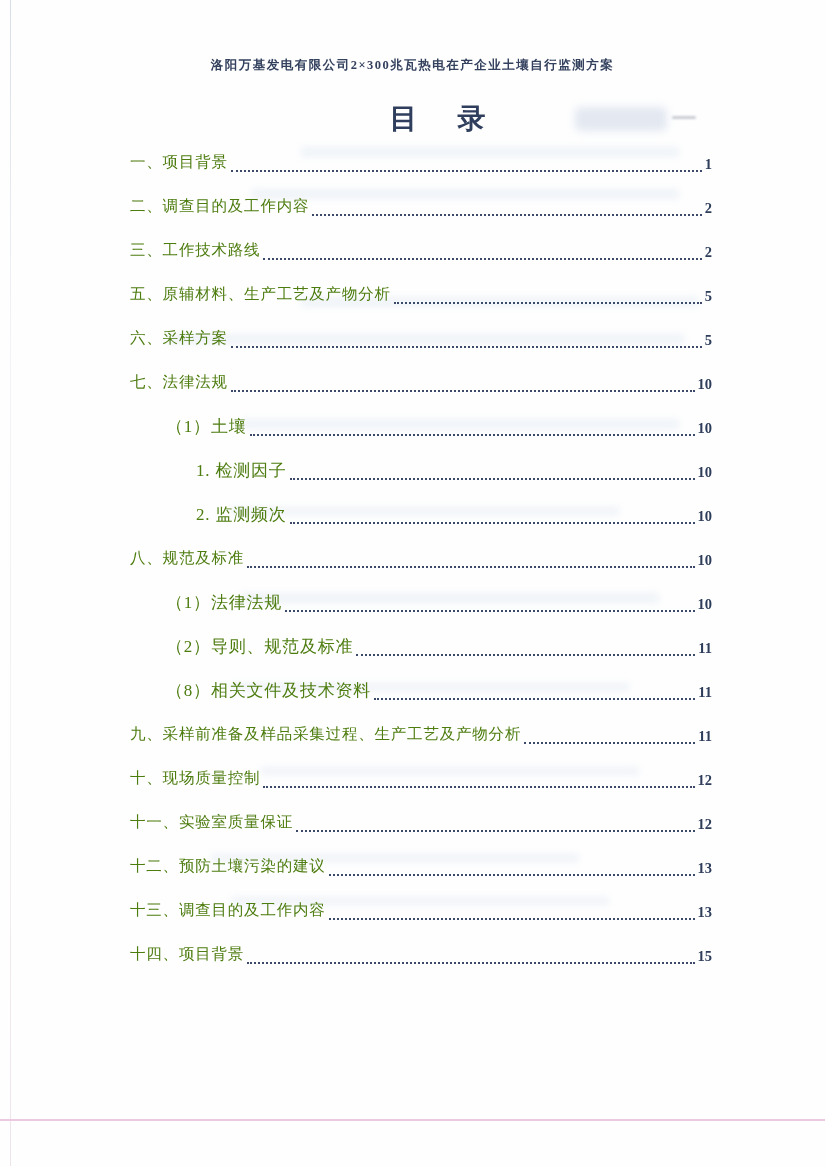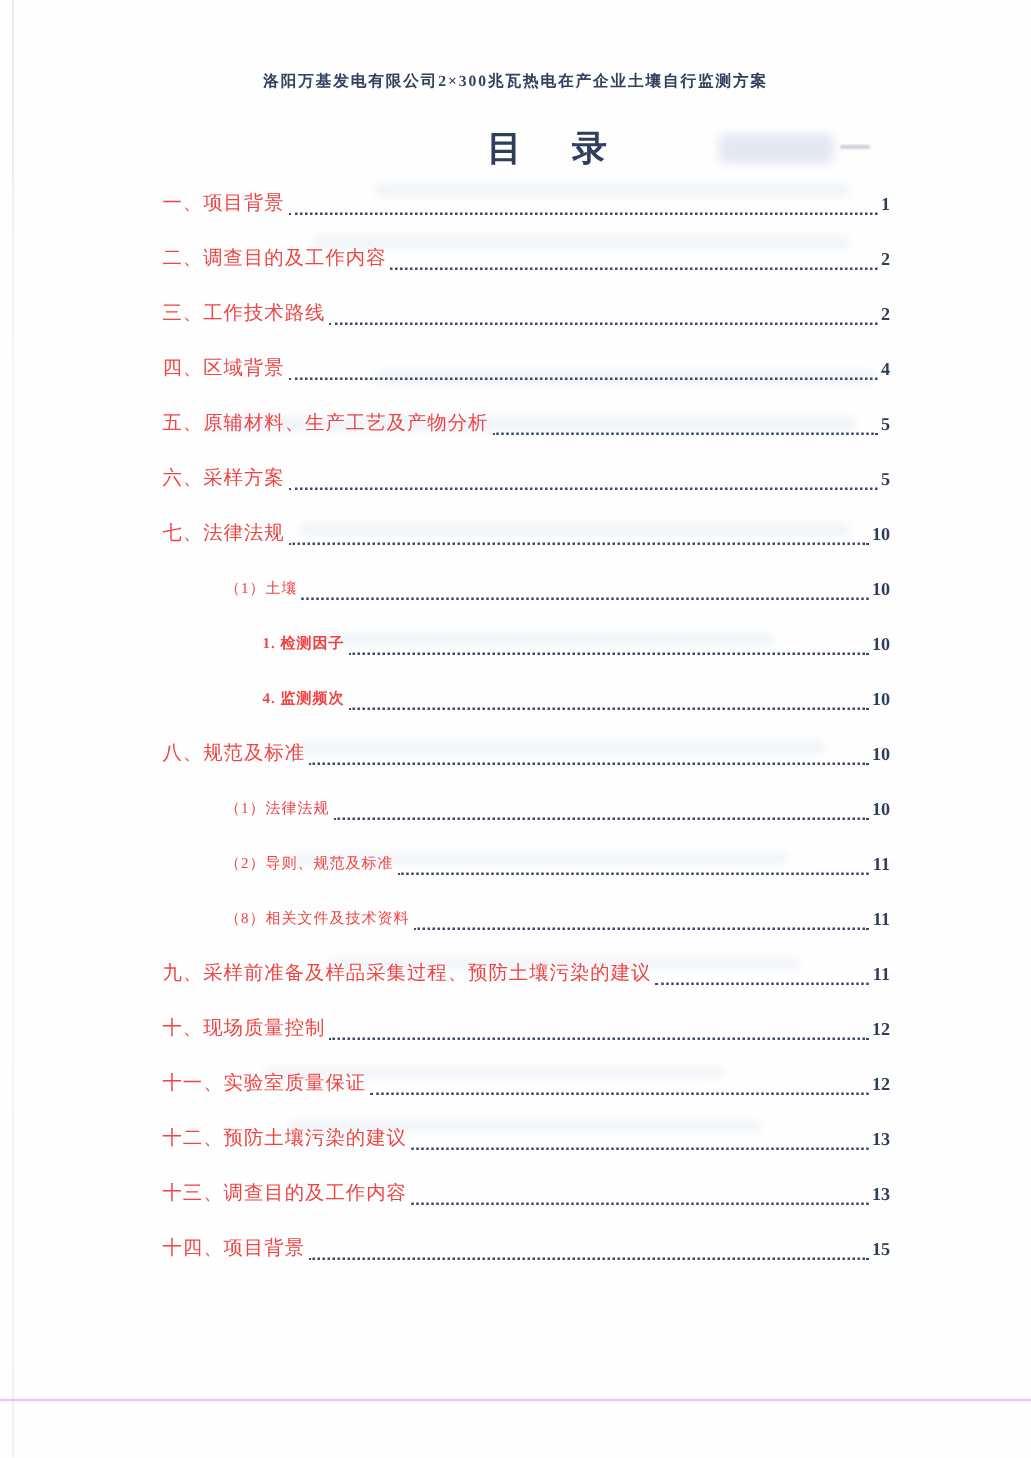--- a/index.html
+++ b/index.html
@@ -91,25 +91,25 @@
     color: #31405e;
   }
 
   .toc-row.level-1 { padding-left: 36px; }
   .toc-row.level-2 { padding-left: 66px; }
 
   .toc-label {
     white-space: nowrap;
     font-size: 15.5px;
     letter-spacing: 0.8px;
-    color: #ef4444;
+    color: #4d7c0f;
   }
   .toc-row.level-1 .toc-label,
-  .toc-row.level-2 .toc-label { font-size: 12px; margin-left: 14px; }
-  .toc-row.level-2 .toc-label { font-weight: bold; }
+  .toc-row.level-2 .toc-label { font-size: 17px; }
+  .toc-row.level-2 .toc-label { font-weight: normal; }
 
   .toc-dots {
     flex: 1;
     height: 19px;
     margin: 0 3px;
     border-bottom: 2px dotted #3a4a68;
   }
 
   .toc-page {
     font-size: 14.5px;
@@ -163,25 +163,20 @@
     <span class="toc-label">二、调查目的及工作内容</span>
     <span class="toc-dots"></span>
     <span class="toc-page">2</span>
   </div>
       <div class="toc-row level-0">
     <span class="toc-label">三、工作技术路线</span>
     <span class="toc-dots"></span>
     <span class="toc-page">2</span>
   </div>
       <div class="toc-row level-0">
-    <span class="toc-label">四、区域背景</span>
-    <span class="toc-dots"></span>
-    <span class="toc-page">4</span>
-  </div>
-      <div class="toc-row level-0">
     <span class="toc-label">五、原辅材料、生产工艺及产物分析</span>
     <span class="toc-dots"></span>
     <span class="toc-page">5</span>
   </div>
       <div class="toc-row level-0">
     <span class="toc-label">六、采样方案</span>
     <span class="toc-dots"></span>
     <span class="toc-page">5</span>
   </div>
       <div class="toc-row level-0">
@@ -193,21 +188,21 @@
     <span class="toc-label">（1）土壤</span>
     <span class="toc-dots"></span>
     <span class="toc-page">10</span>
   </div>
       <div class="toc-row level-2">
     <span class="toc-label">1. 检测因子</span>
     <span class="toc-dots"></span>
     <span class="toc-page">10</span>
   </div>
       <div class="toc-row level-2">
-    <span class="toc-label">4. 监测频次</span>
+    <span class="toc-label">2. 监测频次</span>
     <span class="toc-dots"></span>
     <span class="toc-page">10</span>
   </div>
       <div class="toc-row level-0">
     <span class="toc-label">八、规范及标准</span>
     <span class="toc-dots"></span>
     <span class="toc-page">10</span>
   </div>
       <div class="toc-row level-1">
     <span class="toc-label">（1）法律法规</span>
@@ -218,21 +213,21 @@
     <span class="toc-label">（2）导则、规范及标准</span>
     <span class="toc-dots"></span>
     <span class="toc-page">11</span>
   </div>
       <div class="toc-row level-1">
     <span class="toc-label">（8）相关文件及技术资料</span>
     <span class="toc-dots"></span>
     <span class="toc-page">11</span>
   </div>
       <div class="toc-row level-0">
-    <span class="toc-label">九、采样前准备及样品采集过程、预防土壤污染的建议</span>
+    <span class="toc-label">九、采样前准备及样品采集过程、生产工艺及产物分析</span>
     <span class="toc-dots"></span>
     <span class="toc-page">11</span>
   </div>
       <div class="toc-row level-0">
     <span class="toc-label">十、现场质量控制</span>
     <span class="toc-dots"></span>
     <span class="toc-page">12</span>
   </div>
       <div class="toc-row level-0">
     <span class="toc-label">十一、实验室质量保证</span>

